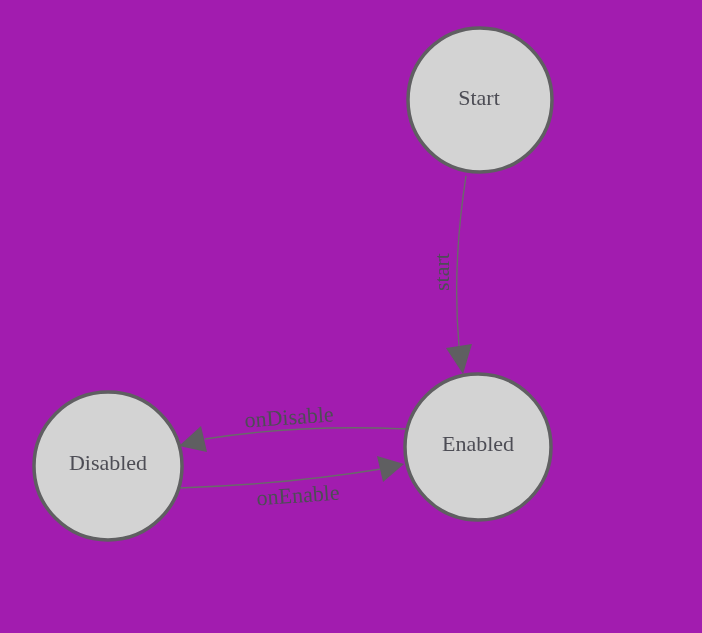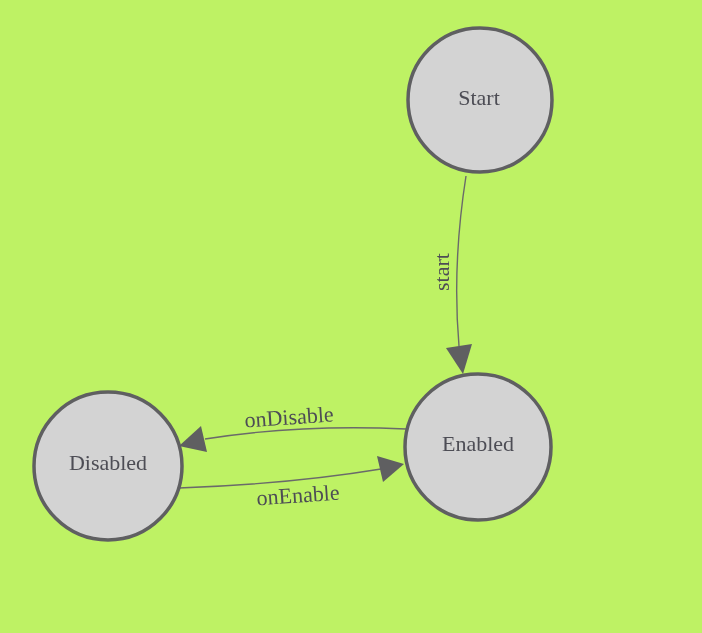--- a/index.html
+++ b/index.html
@@ -4,21 +4,21 @@
 <style>
   html, body {
     margin: 0;
     padding: 0;
     background: #ffffff;
   }
   .canvas {
     position: relative;
     width: 702px;
     height: 633px;
-    background: #bef264;
+    background: #a21caf;
     overflow: hidden;
     text-align: center;
   }
   svg text {
     font-family: "Liberation Serif", "DejaVu Serif", serif;
     font-size: 22px;
   }
   svg .node-label { font-size: 22px; }
   svg .edge-label { font-size: 22px; }
 </style>

